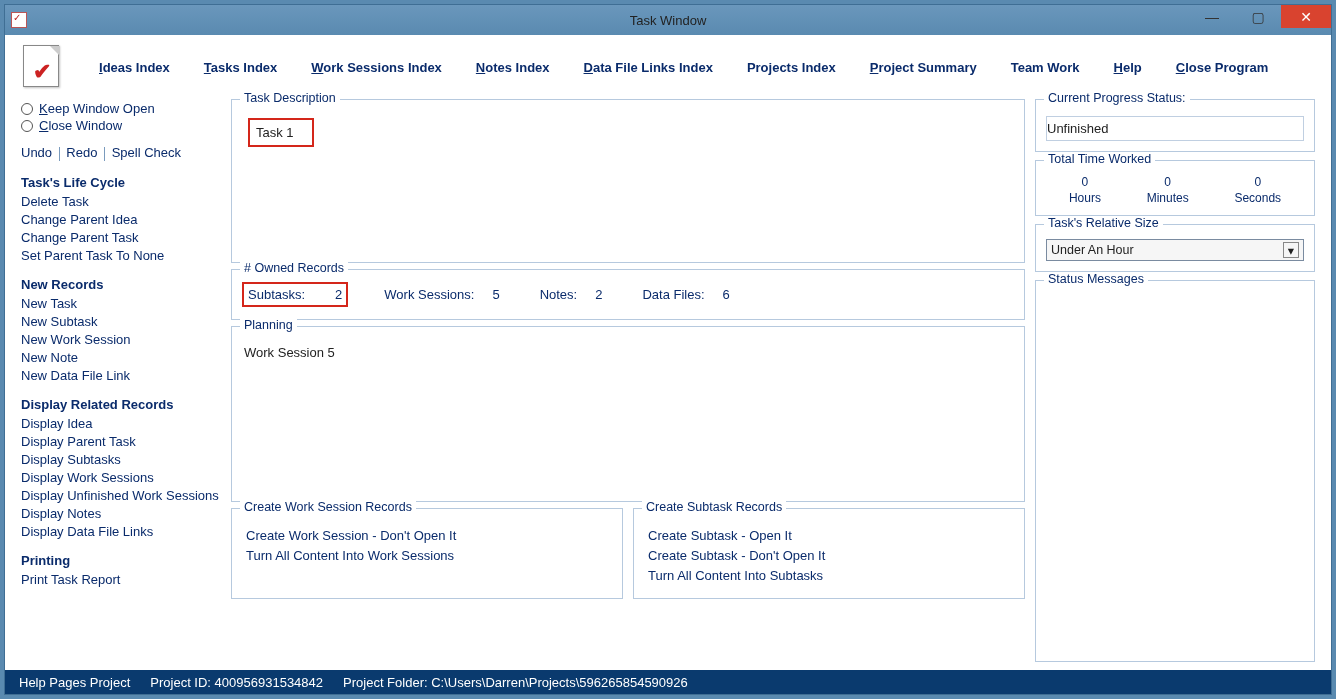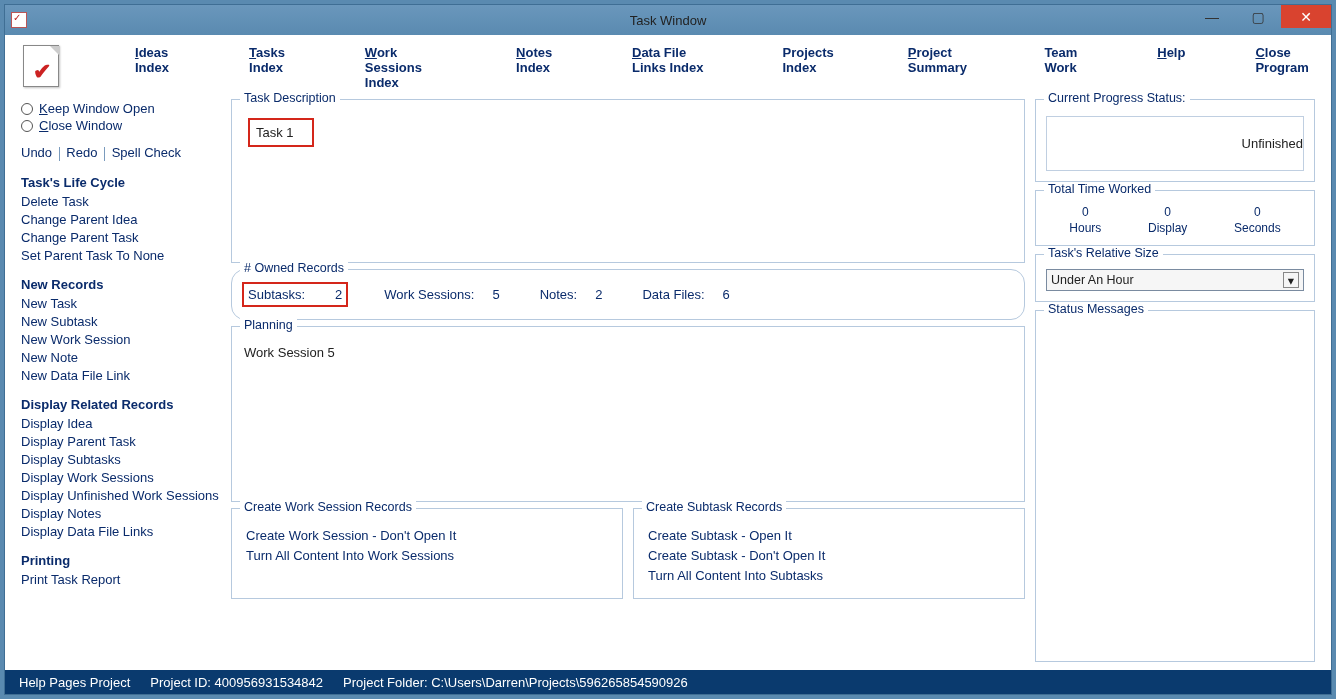--- a/index.html
+++ b/index.html
@@ -71,21 +71,20 @@
     width:0;height:0; border-left:10px solid transparent; border-top:10px solid #ccc;
     position:absolute; right:3px; top:1px;
   }
   .logo .check{
     position:absolute; left:10px; top:14px; color:#c22; font-size:22px; font-weight:bold;
   }
   .navlinks { display:flex; gap: 34px; flex:1; padding-left:10px;}
   .navlink {
     color:#0a2b6b; font-weight:600; font-size:13px;
     cursor:pointer;
-    margin-left:36px;
   }
   .navlink span.und { text-decoration: underline; }
   
   .body {
     position:absolute; left:0; right:0; top:64px; bottom:0;
     display:flex;
     padding: 0 16px 8px 16px;
     gap: 10px;
   }
   .left {
@@ -123,41 +122,40 @@
     color:#222;
   }
   .highlight-red{
     border:2px solid #d4261a;
     display:inline-block;
     padding: 5px 18px 5px 6px;
     color:#222;
   }
   .owned {
     padding:12px 10px;
-    border-radius:14px;
   }
   .owned-row{
     display:flex; gap:40px; align-items:center;
     color:#0a2b6b;
   }
   .owned .pair{ display:flex; gap:18px;}
   .owned .pair.boxed{
     border:2px solid #d4261a;
     padding:3px 4px;
     gap: 30px;
     margin-right:-4px;
   }
   .planning { height: 176px; }
   .planning .pl-text{ color:#222; padding:4px 2px;}
   .two-cols{ display:flex; gap:10px;}
   .two-cols .fs{ flex:1;}
   .action-list .item{ margin:5px 4px; color:#0a2b6b; cursor:pointer;}
   
   .right .status-val{
-    text-align:right; color:#222; padding:19px 0;
+    text-align:left; color:#222; padding:4px 0;
     border:1px solid #c0cfe1; margin-top:2px;
   }
   .time-row{ display:flex; justify-content:space-around; text-align:center; color:#0a2b6b; font-size:12px;}
   .time-row div{ display:flex; flex-direction:column; gap:2px;}
   .time-row .num{ color:#0a2b6b;}
   .sel{
     width:100%; height:22px;
     border:1px solid #7a8ba0; background:#f6f6f6;
     display:flex; align-items:center; justify-content:space-between;
     padding:0 4px; color:#222; font-size:12.5px;
@@ -316,21 +314,21 @@
 
         <div class="fs">
           <div class="legend">Total Time Worked</div>
           <div class="time-row">
             <div>
                 <span class="num">0</span>
                 <span>Hours</span>
               </div>
             <div>
                 <span class="num">0</span>
-                <span>Display</span>
+                <span>Minutes</span>
               </div>
             <div>
                 <span class="num">0</span>
                 <span>Seconds</span>
               </div>
           </div>
         </div>
 
         <div class="fs">
           <div class="legend">Task's Relative Size</div>

